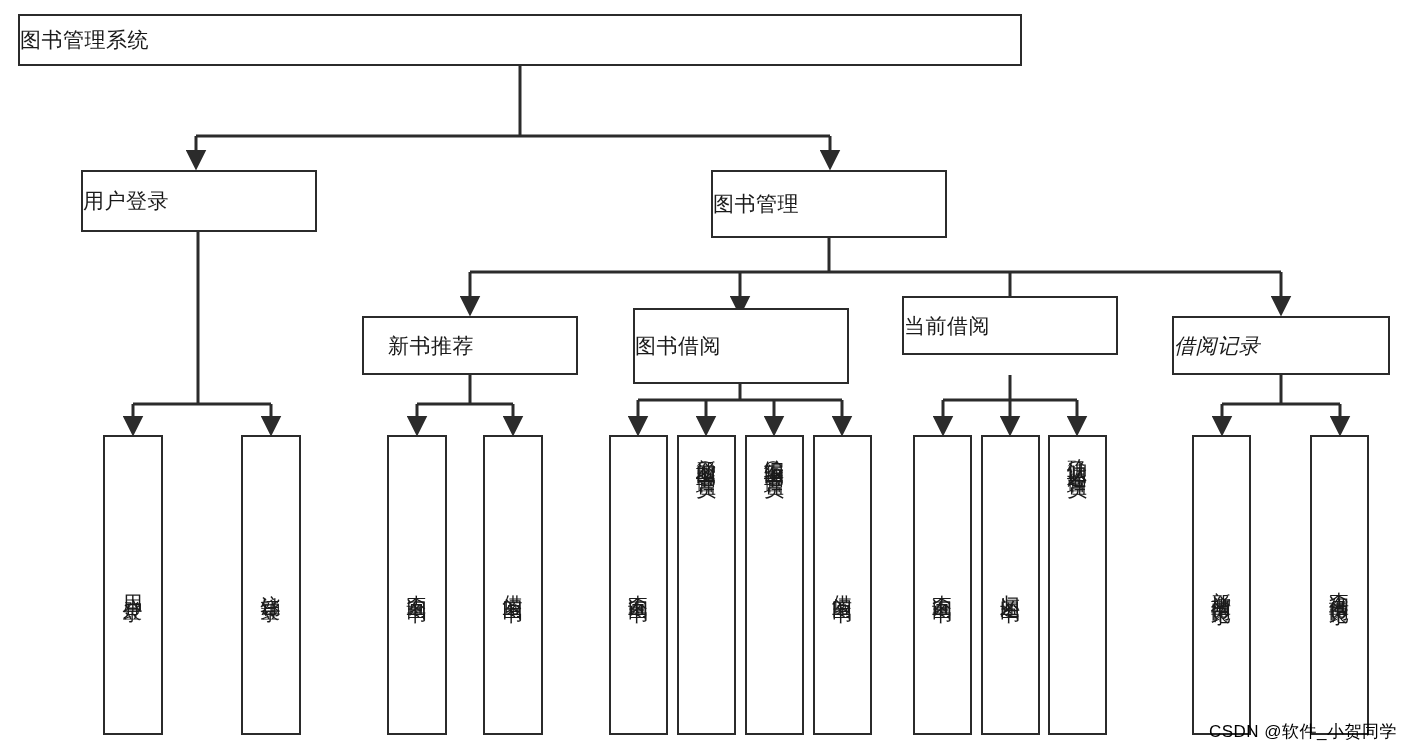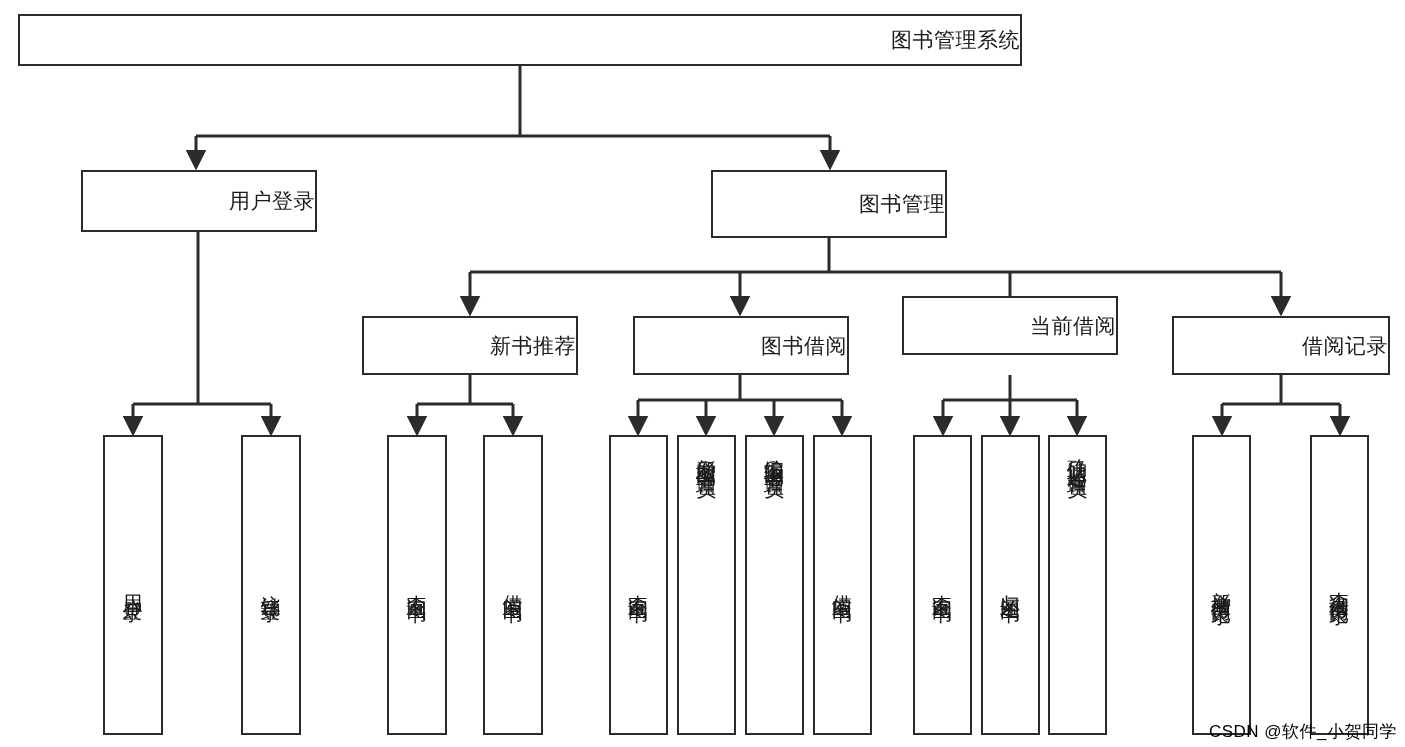--- a/index.html
+++ b/index.html
@@ -28,21 +28,21 @@
     pointer-events: none;
   }
   
   .node {
     position: absolute;
     box-sizing: border-box;
     background: #ffffff;
     border: 2px solid #2b2b2b;
     display: flex;
     align-items: center;
-    justify-content: flex-end;
+    justify-content: flex-start;
     z-index: 2;
   }
   .node .label {
     color: #1a1a1a;
     line-height: 1.02;
     text-align: center;
     white-space: nowrap;
   }
   
   .node.h .label {
@@ -141,30 +141,30 @@
     <span class="label">图书管理系统</span>
   </div>
 
   <div class="node h" style="left:81px; top:170px; width:236px; height:62px;">
     <span class="label">用户登录</span>
   </div>
   <div class="node h" style="left:711px; top:170px; width:236px; height:68px;">
     <span class="label">图书管理</span>
   </div>
 
-  <div class="node h" style="left:362px; top:316px; width:216px; height:59px;">
+  <div class="node h" style="left:362px; top:316px; width:216px; height:59px;padding-left:24px;">
     <span class="label">新书推荐</span>
   </div>
-  <div class="node h" style="left:633px; top:316px; width:216px; height:59px;">
+  <div class="node h" style="left:633px; top:308px; width:216px; height:76px;">
     <span class="label">图书借阅</span>
   </div>
   <div class="node h" style="left:902px; top:296px; width:216px; height:59px;">
     <span class="label">当前借阅</span>
   </div>
-  <div class="node h" style="left:1172px; top:316px; width:218px; height:59px;">
+  <div class="node h" style="left:1172px; top:316px; width:218px; height:59px;font-style:italic;">
     <span class="label">借阅记录</span>
   </div>
 
   <div class="node v center" style="left:103px; top:435px; width:60px; height:300px;">
     <span class="label">用户登录</span>
   </div>
   <div class="node v center" style="left:241px; top:435px; width:60px; height:300px;">
     <span class="label">注销登录</span>
   </div>
 

